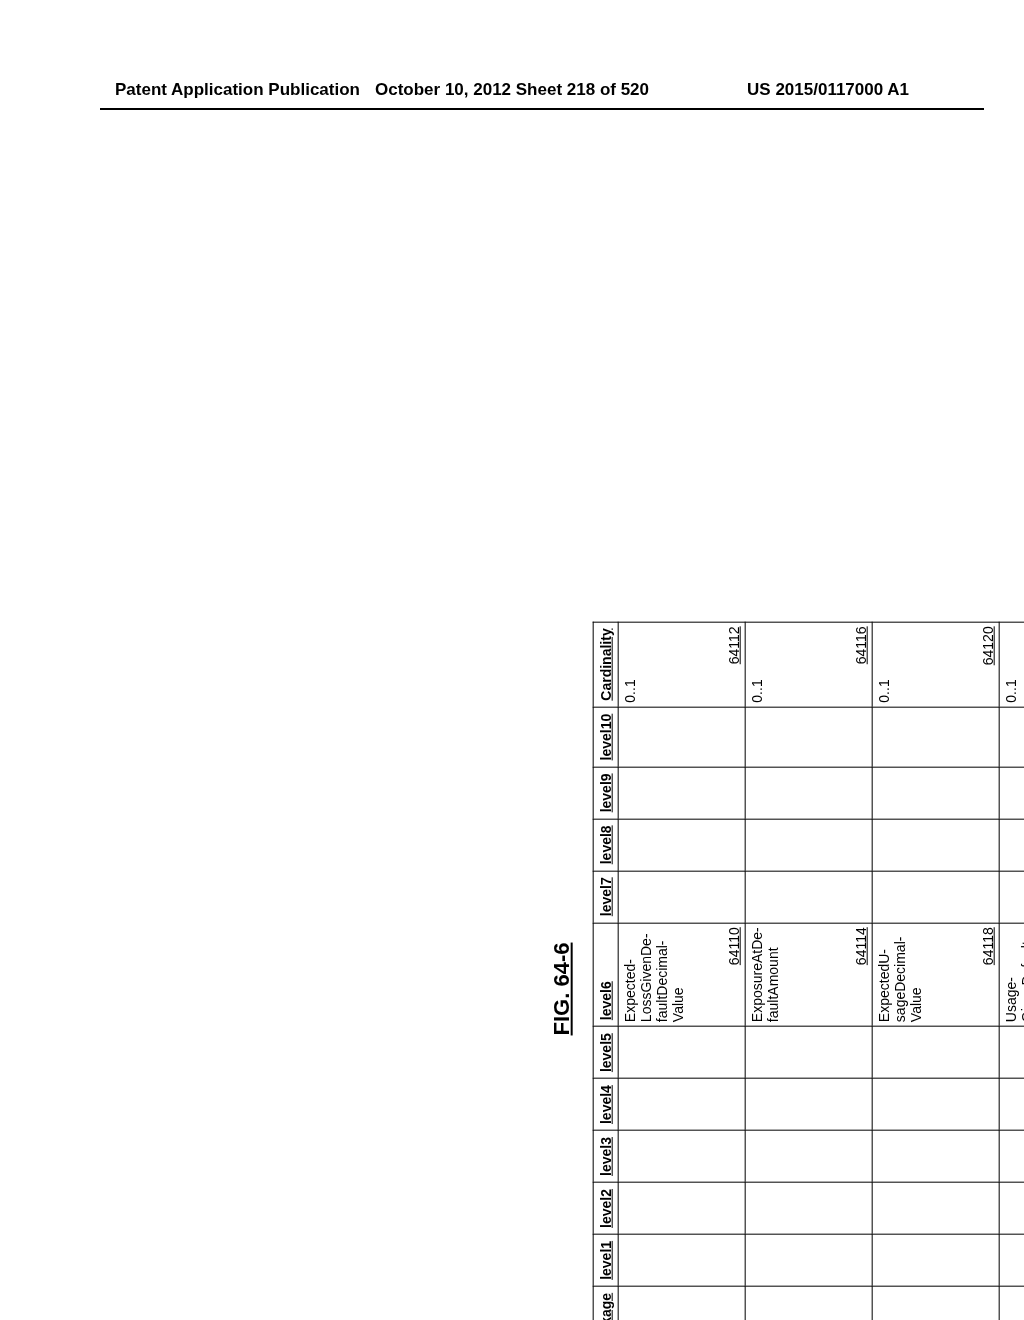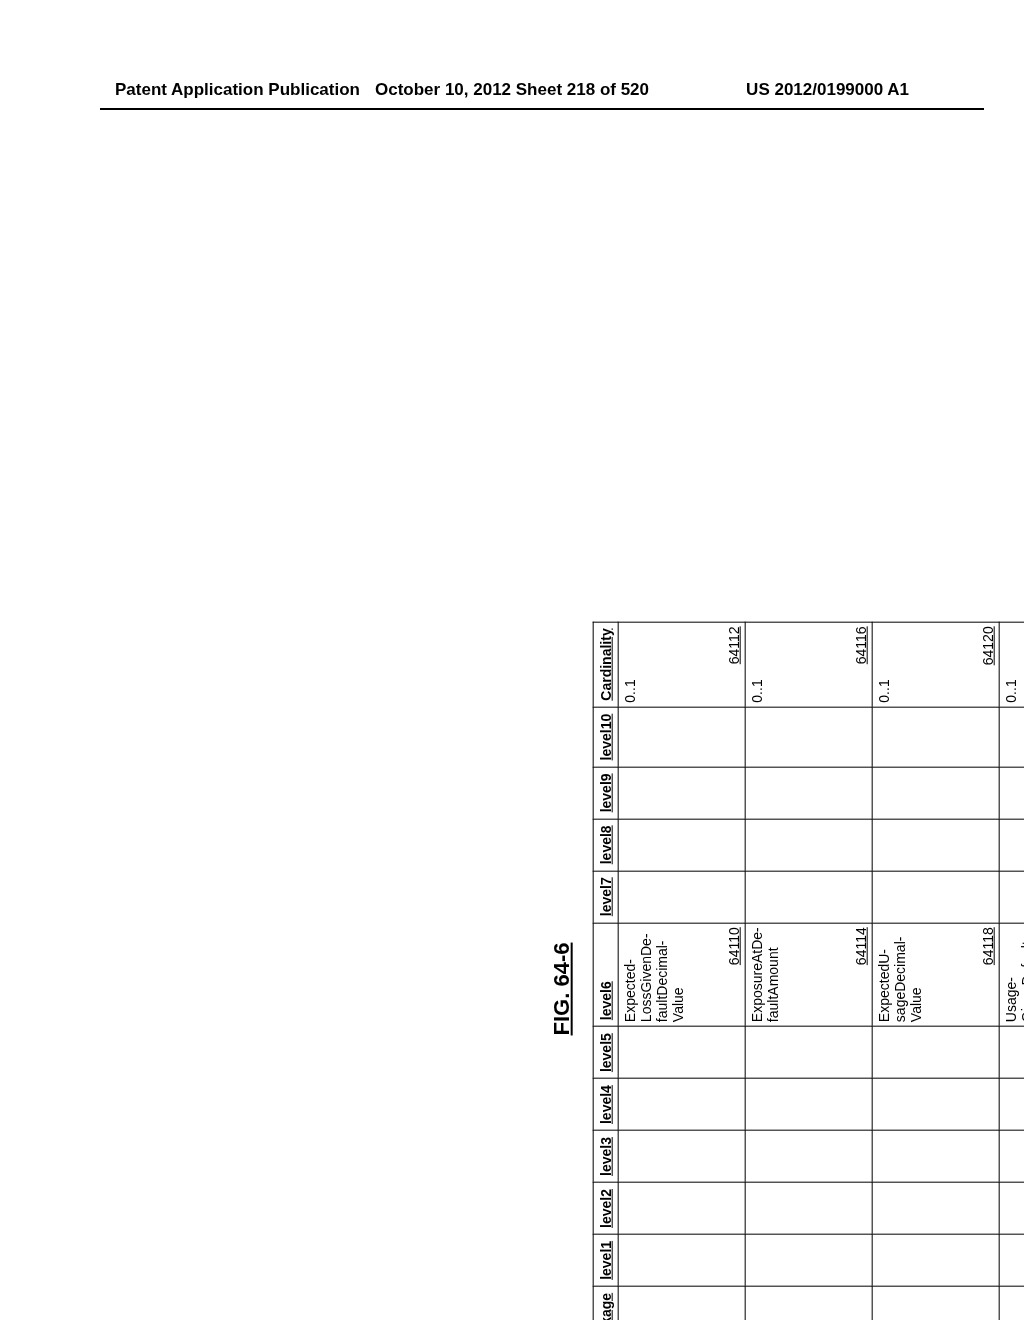--- a/index.html
+++ b/index.html
@@ -98,21 +98,21 @@
     height: 100%;
     width: 100%;
   }
 </style>
 </head>
 <body>
 
 <div class="header">
   <span>Patent Application Publication</span>
   <span class="center">October 10, 2012  Sheet 218 of 520</span>
-  <span>US 2012/0199000 A1</span>
+  <span>US 2015/0117000 A1</span>
 </div>
 <div class="header-line"></div>
 
 <div class="rotated-wrapper">
   <div class="fig-label">FIG. 64-6</div>
 
   <table class="main">
     <thead>
       <tr>
         <th class="col-package">Package</th>

